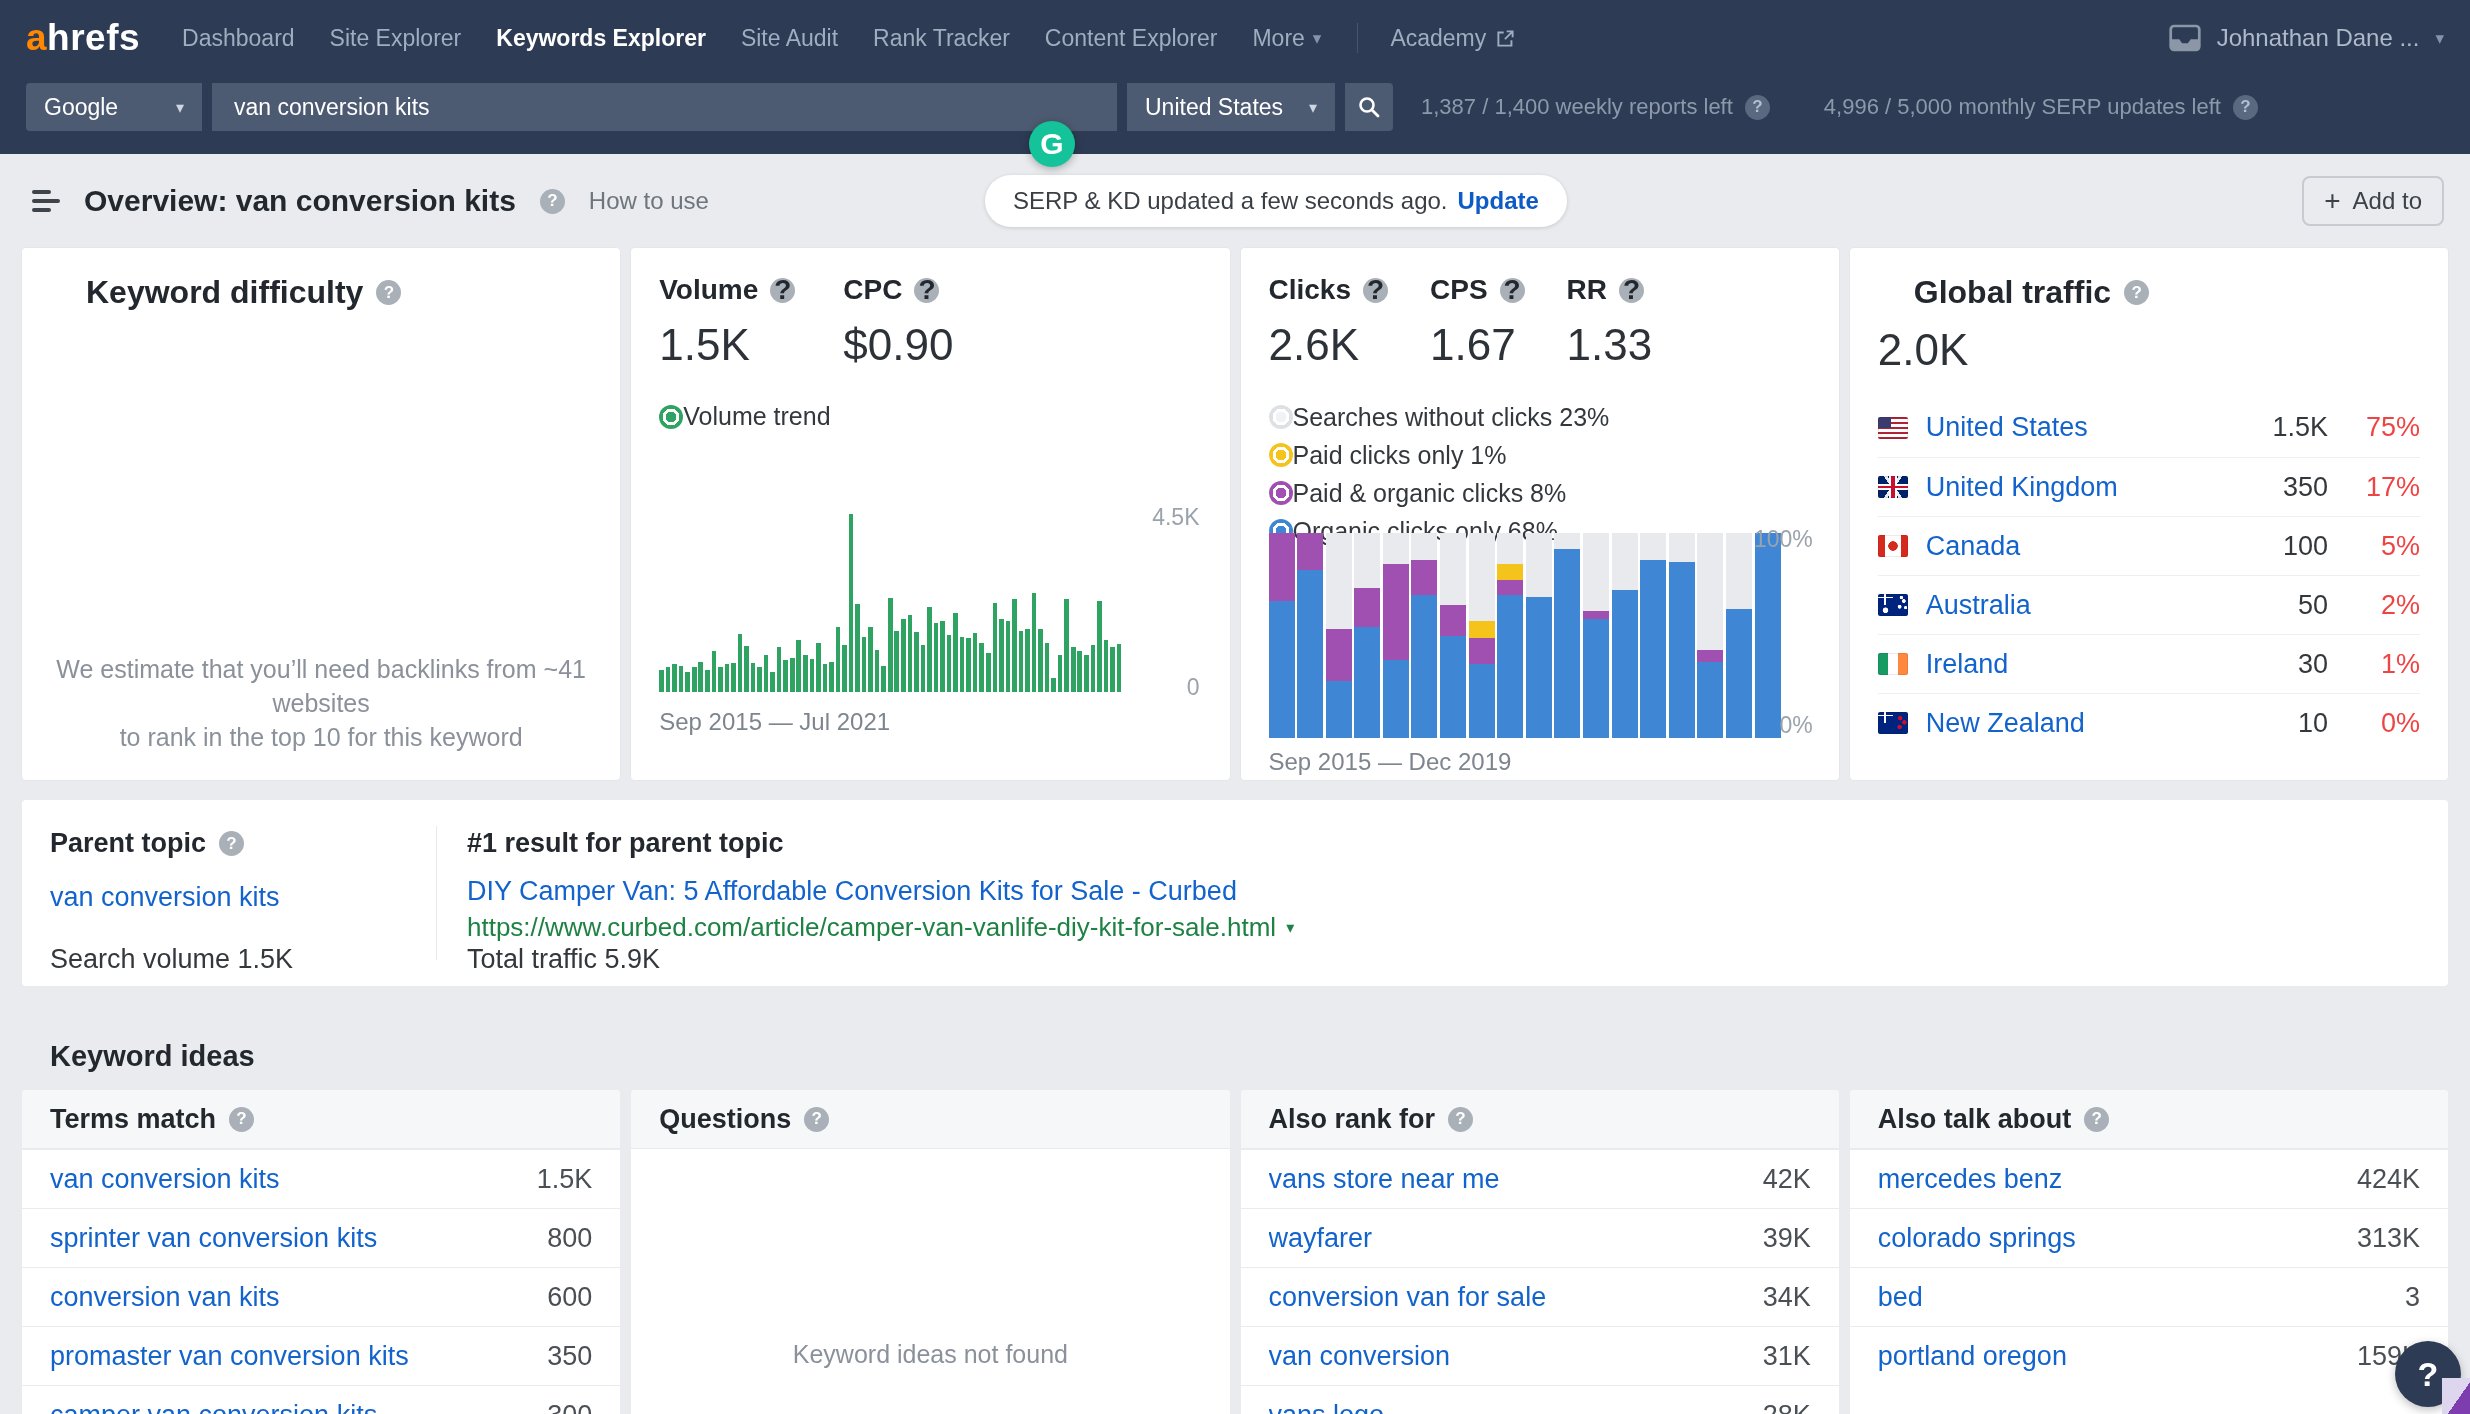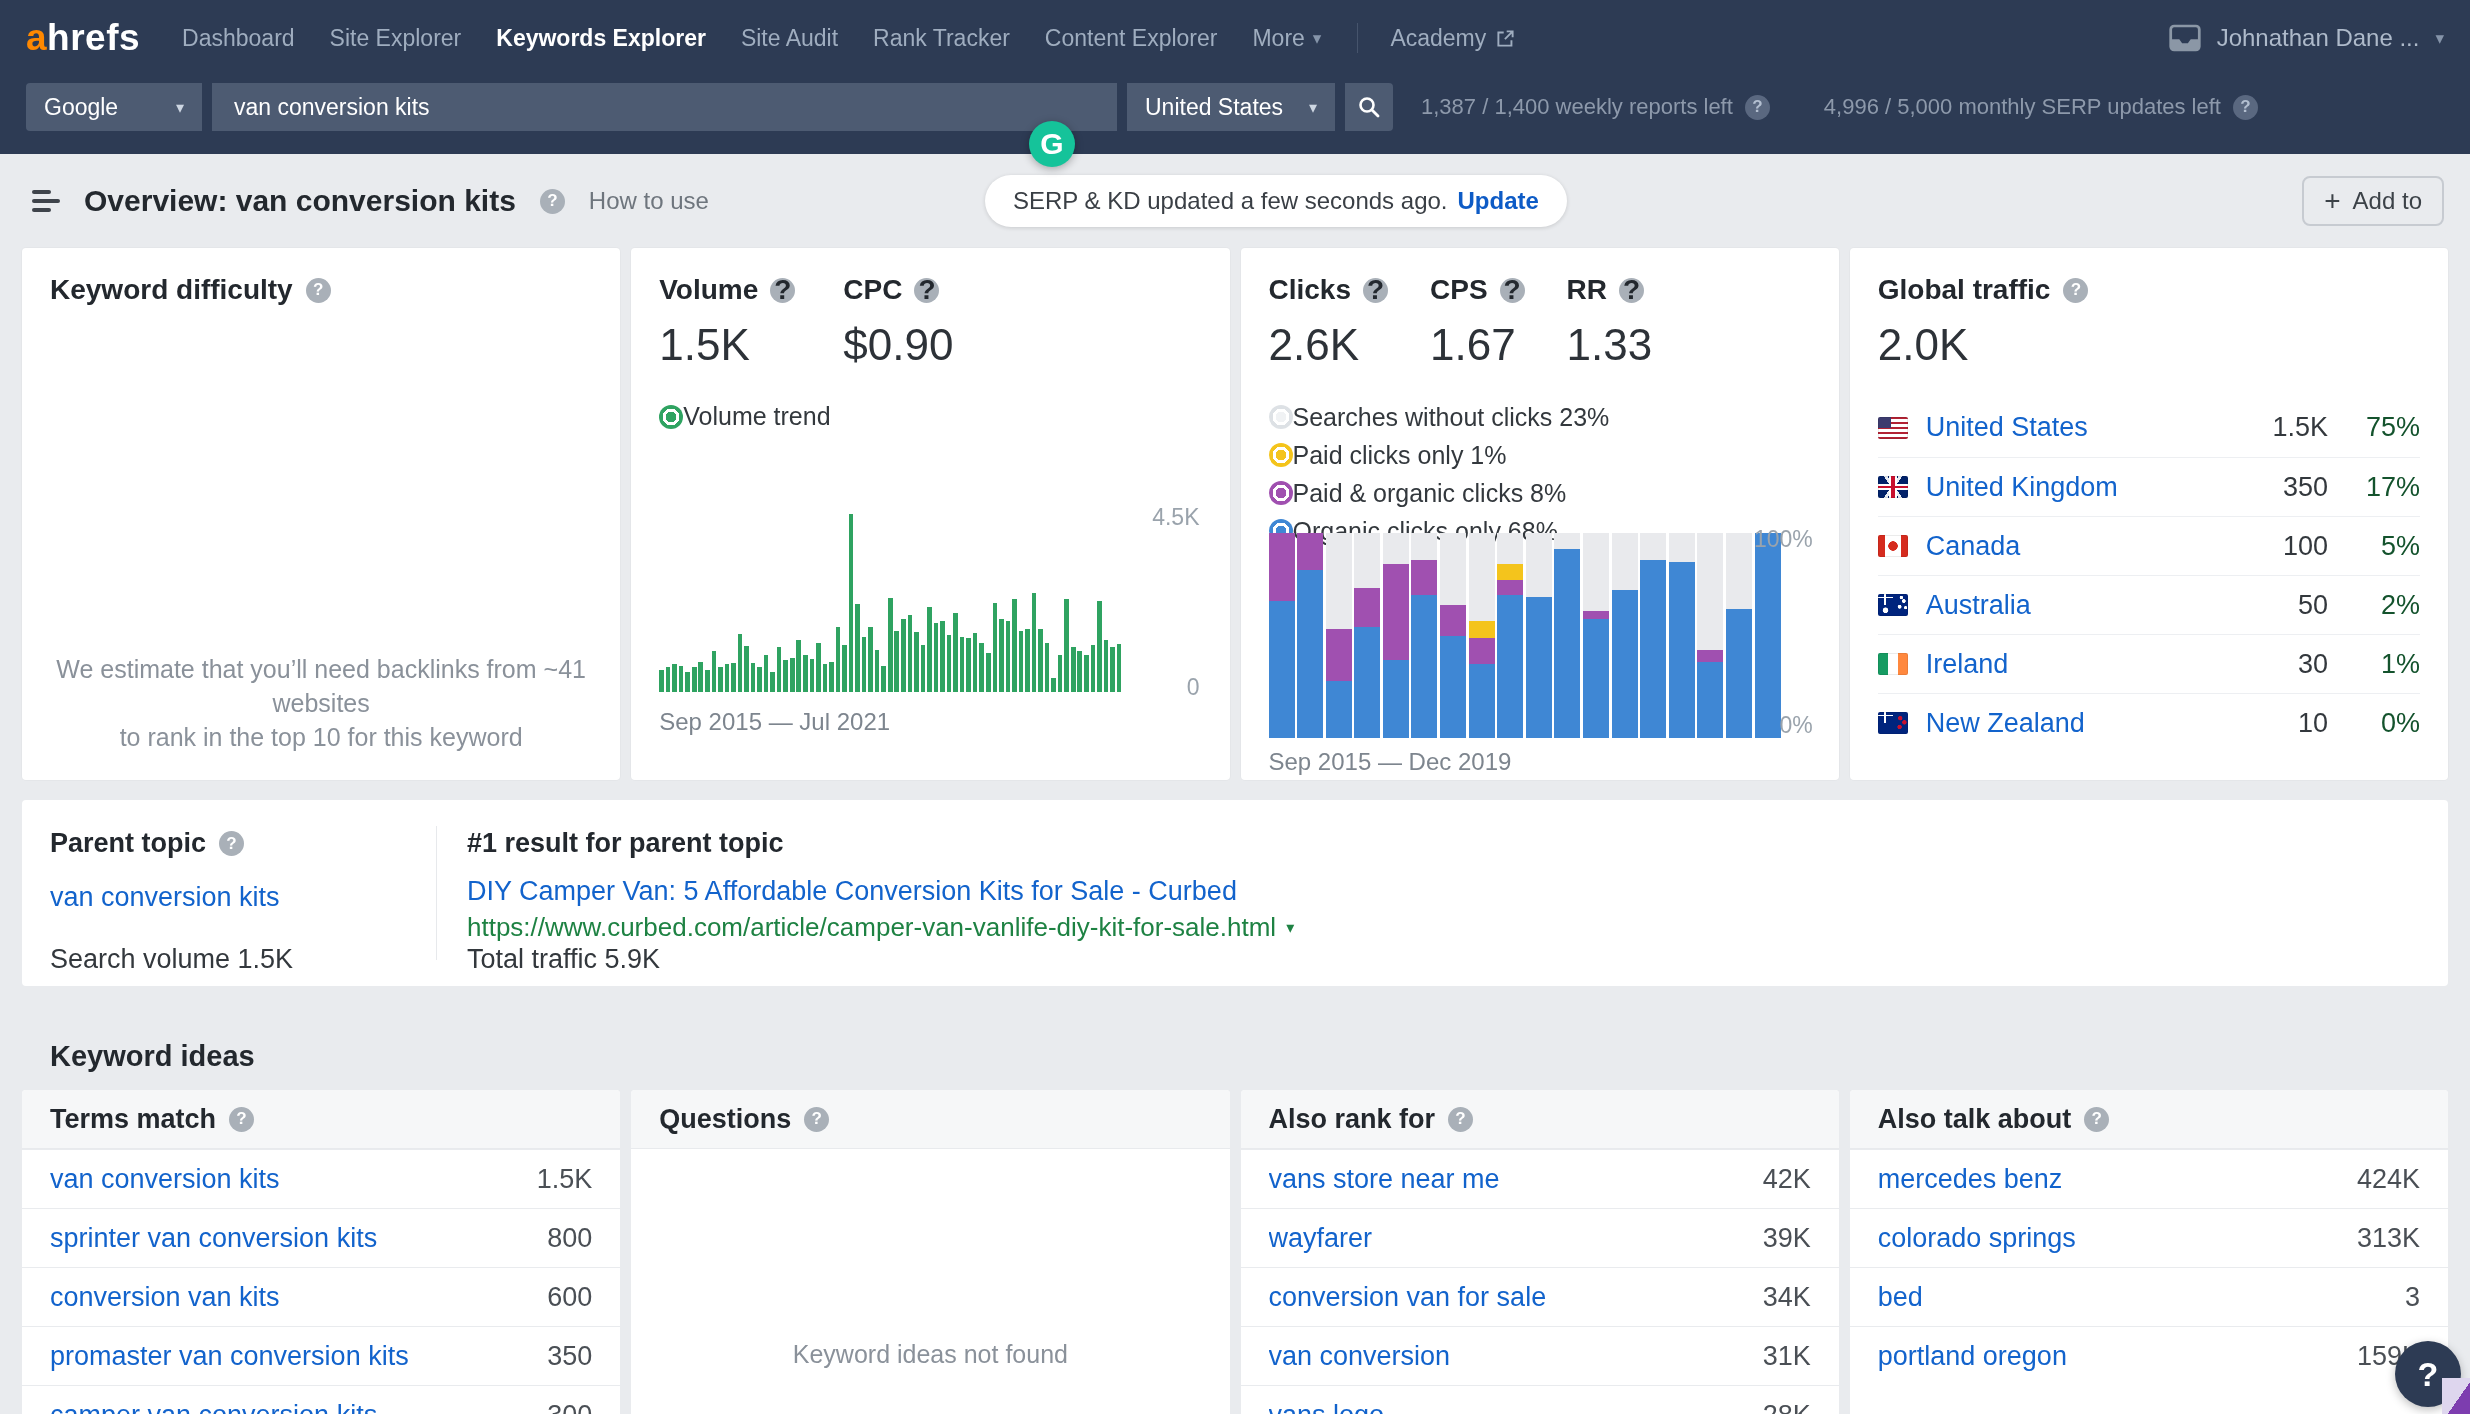--- a/index.html
+++ b/index.html
@@ -79,21 +79,21 @@
     display:flex; align-items:center; padding:0 20px; gap:12px; cursor:pointer;
     font-size:24px; color:#3c4248;
   }
   .addto-btn .plus { font-size:28px; line-height:1; color:#3c4248; }
   .addto-btn .plus::after { content:"+"; }
 
   
   .cards { position:absolute; top:248px; left:22px; right:22px; height:532px; display:flex; gap:11px; }
   .card { flex:1 1 0; background:#fff; border-radius:4px; position:relative; padding:26px 28px; box-shadow:0 0 0 1px rgba(0,0,0,.02); }
   .card-title-row { display:flex; align-items:center; gap:13px; }
-  .card-title { font-size:28px; font-weight:700; color:#23282e; }
+  .card-title { font-size:32px; font-weight:700; color:#23282e;margin-left:36px; }
   .metrics { display:flex; gap:48px; }
   .metric .m-label { display:flex; align-items:center; gap:12px; }
   .metric .m-label span { font-size:28px; font-weight:700; color:#23282e; }
   .metric .m-value { font-size:44px; color:#2d3238; margin-top:14px; }
 
   
   .gauge-wrap { position:absolute; top:140px; left:50%; transform:translateX(-50%); }
   .kd-num { font-size:74px; fill:#333; text-anchor:middle; }
   .kd-lab { font-size:28px; fill:#4a4f55; text-anchor:middle; }
   .kd-note { position:absolute; left:28px; right:28px; bottom:26px; text-align:center;
@@ -116,21 +116,21 @@
   .ylab { position:absolute; font-size:23px; color:#9aa3ac; }
   .xrange { position:absolute; left:28px; font-size:24px; color:#7d858e; }
 
   
   .gv-value { font-size:44px; color:#2d3238; margin-top:14px; }
   .country-list { position:absolute; left:28px; right:28px; top:150px; }
   .country-row { height:59px; display:flex; align-items:center; border-top:1px solid #edeff2; }
   .country-row:first-child { border-top:none; }
   .country-link { font-size:27px; color:#1263cc; cursor:pointer; margin-left:18px; }
   .country-val { margin-left:auto; font-size:27px; color:#33383d; }
-  .country-pct { width:92px; text-align:right; font-size:27px; color:#14532d; }
+  .country-pct { width:92px; text-align:right; font-size:27px; color:#ef4444; }
   .flag { width:30px; height:22px; border-radius:2px; flex:none; box-shadow:inset 0 0 0 1px rgba(0,0,0,.08); }
   .flag-us { background:linear-gradient(#3c3b6e,#3c3b6e) left top/13px 11px no-repeat,
              repeating-linear-gradient(#b22234 0 2.5px,#fff 2.5px 5px); }
   .flag-gb { background:
       linear-gradient(to bottom,transparent 44%,#c8102e 44% 56%,transparent 56%),
       linear-gradient(to right,transparent 44%,#c8102e 44% 56%,transparent 56%),
       linear-gradient(to bottom,transparent 35%,#fff 35% 65%,transparent 65%),
       linear-gradient(to right,transparent 37%,#fff 37% 63%,transparent 63%),
       linear-gradient(56deg,transparent 46%,#e8ecf2 46% 54%,transparent 54%),
       linear-gradient(-56deg,transparent 46%,#e8ecf2 46% 54%,transparent 54%),

